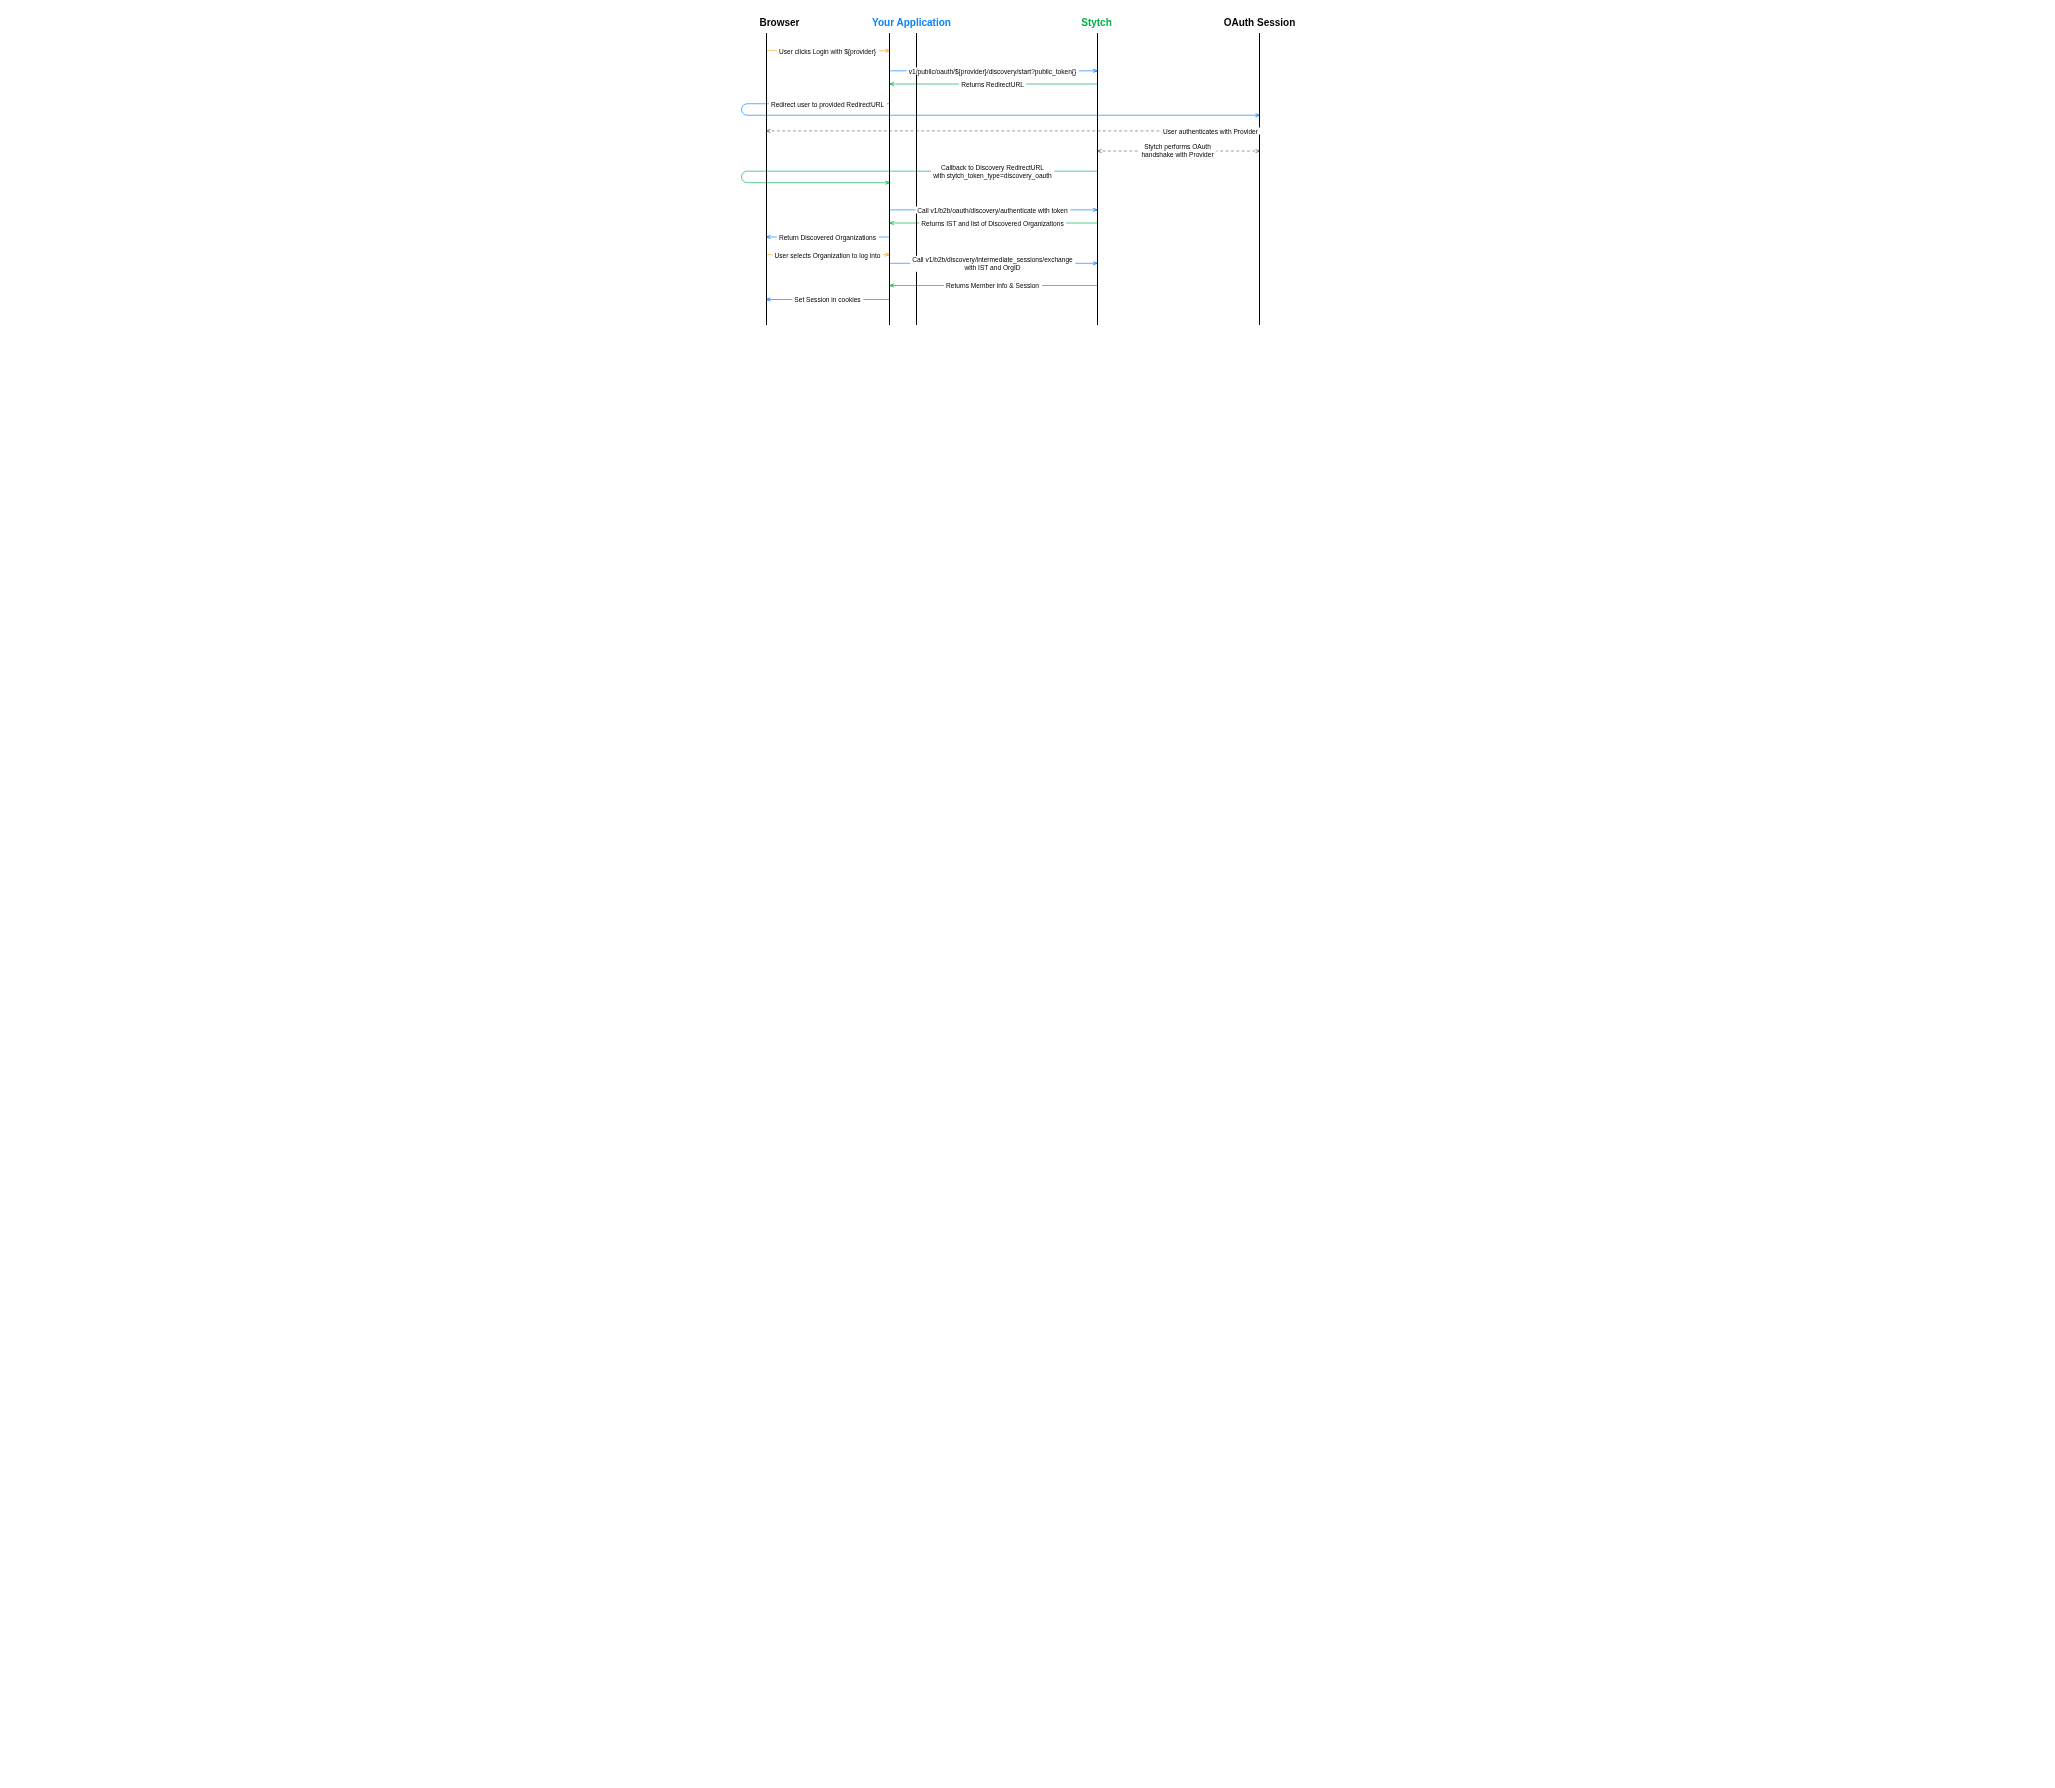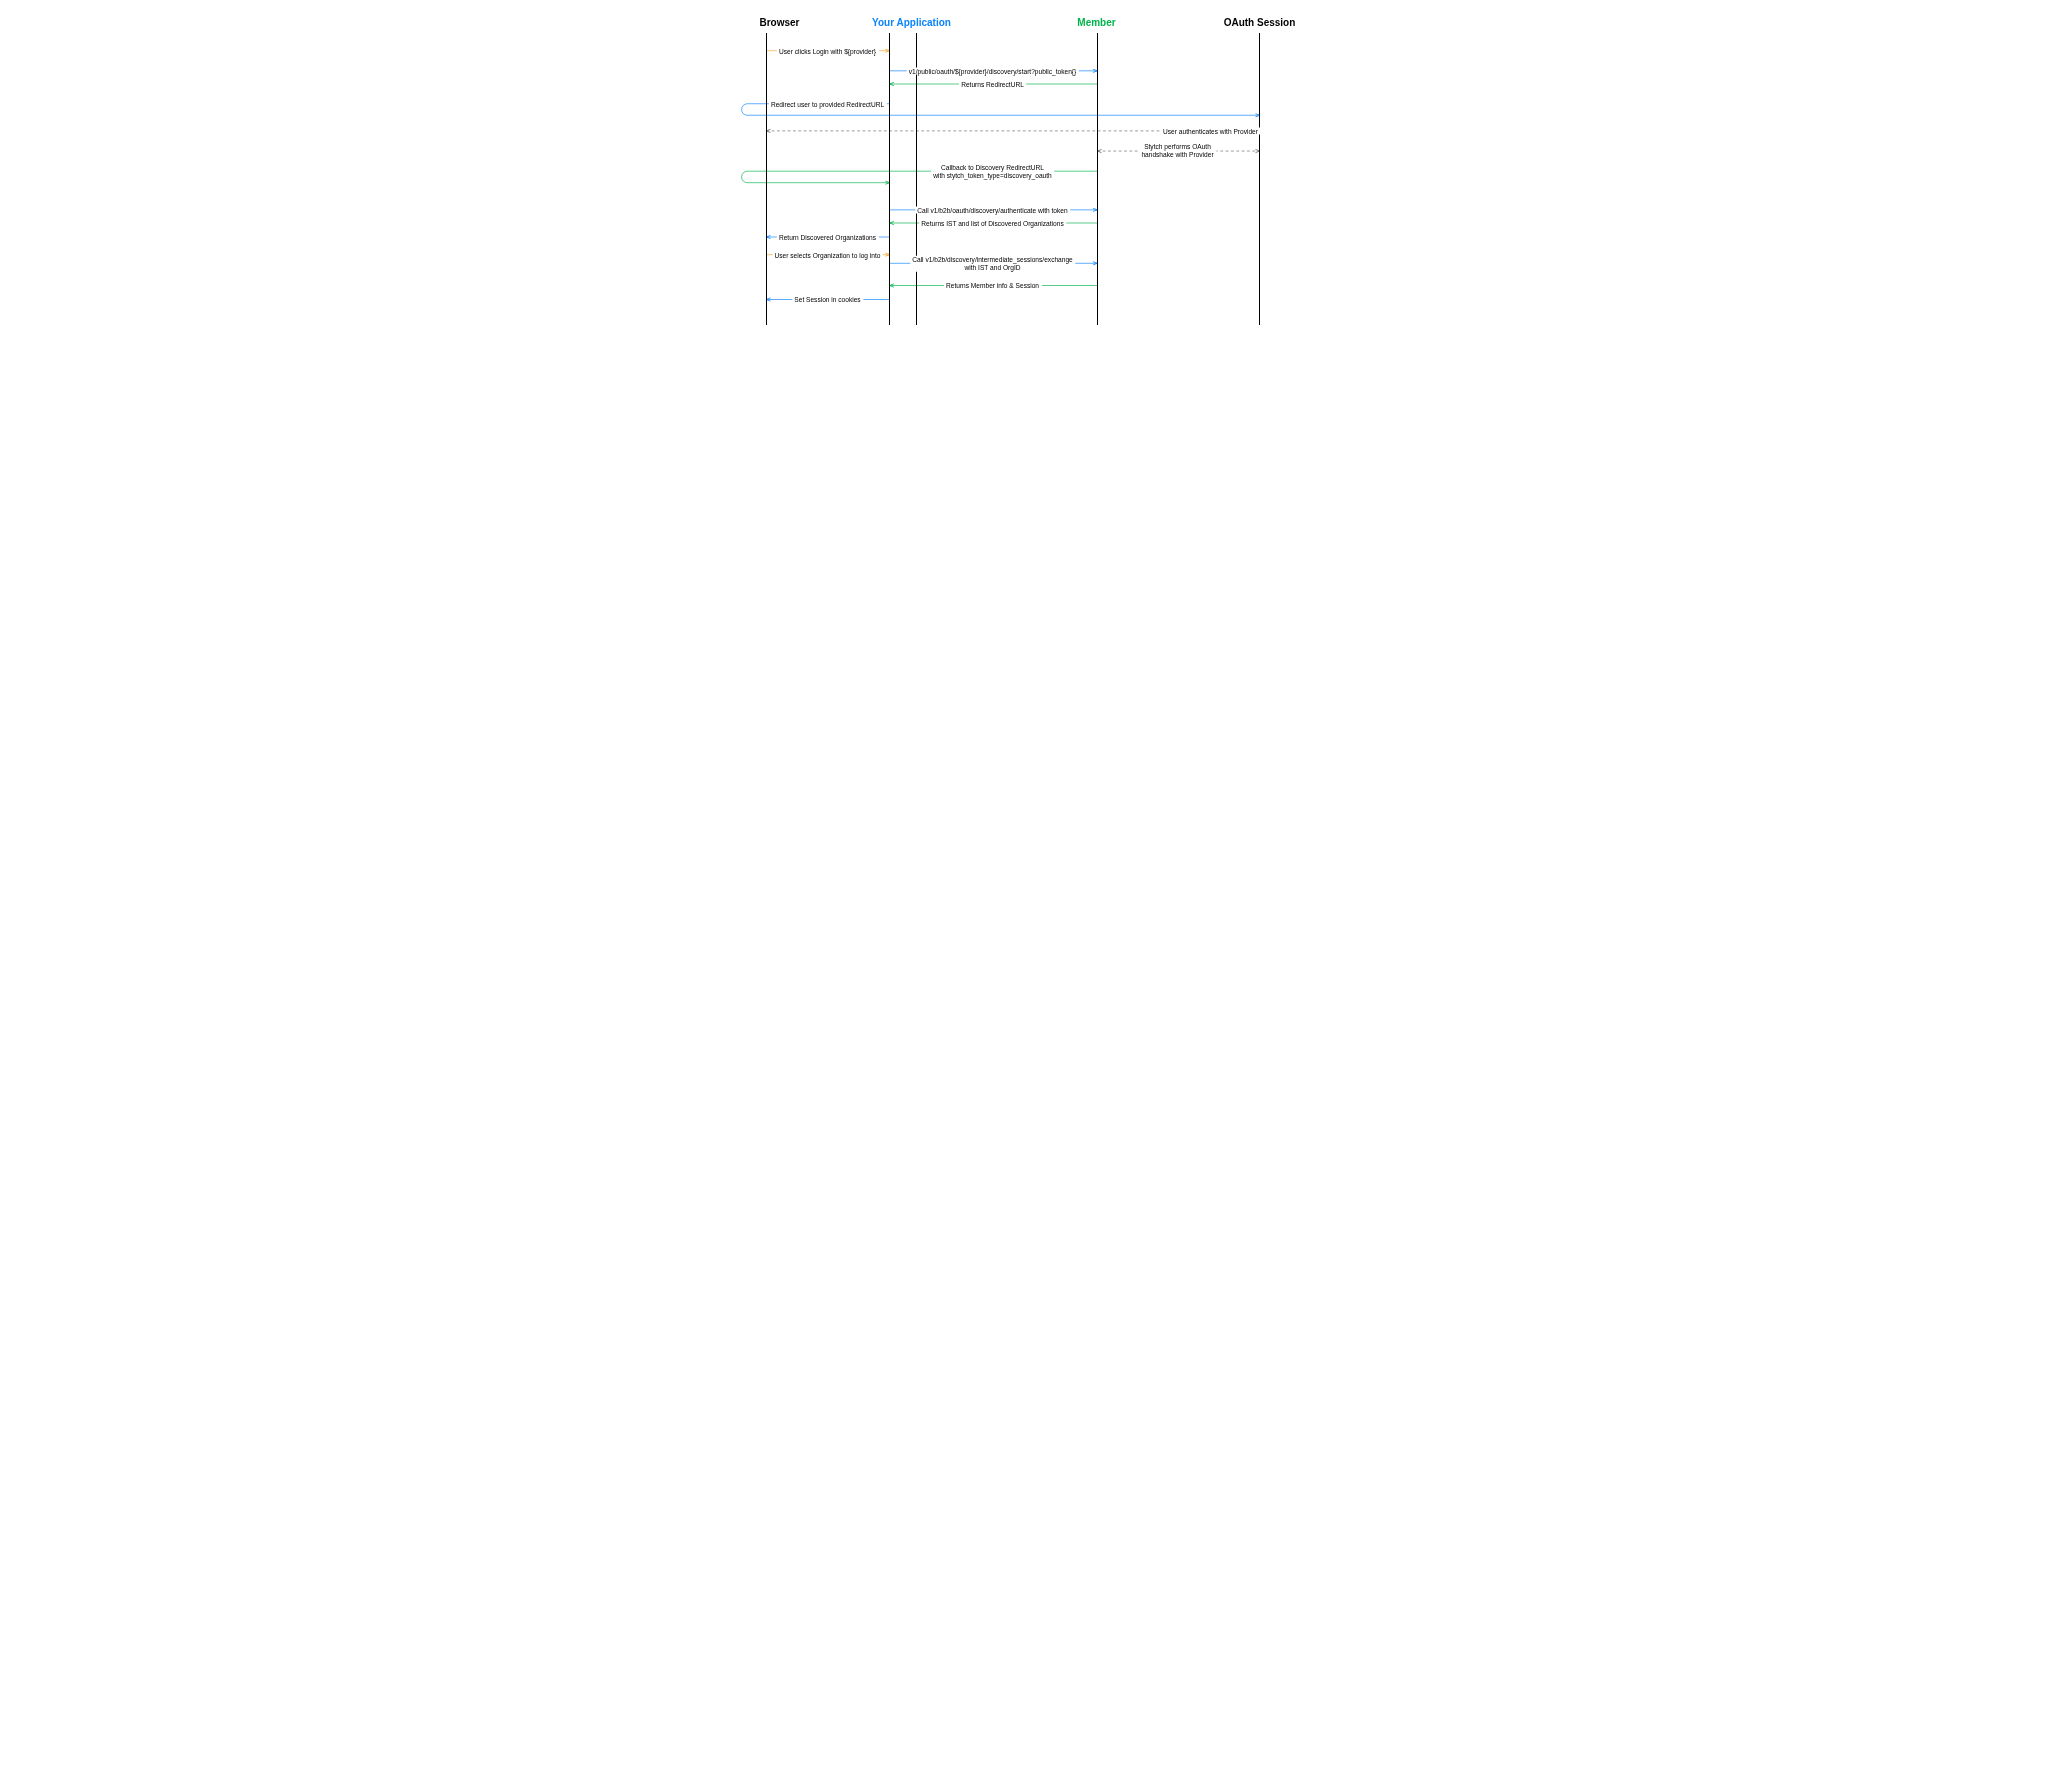--- a/index.html
+++ b/index.html
@@ -88,21 +88,21 @@
       <line x1="410" y1="510" x2="915" y2="510" stroke="#0a84ff" stroke-width="1.6" marker-end="url(#arr-end-blue)"></line>
       <line x1="410" y1="542" x2="915" y2="542" stroke="#00b34a" stroke-width="1.6" marker-start="url(#arr-start-green)"></line>
       <line x1="110" y1="576" x2="410" y2="576" stroke="#0a84ff" stroke-width="1.6" marker-start="url(#arr-start-blue)"></line>
       <line x1="110" y1="619" x2="410" y2="619" stroke="#f5a623" stroke-width="1.6" marker-end="url(#arr-end-orange)"></line>
       <line x1="410" y1="640" x2="915" y2="640" stroke="#0a84ff" stroke-width="1.6" marker-end="url(#arr-end-blue)"></line>
       <line x1="410" y1="694" x2="915" y2="694" stroke="#00b34a" stroke-width="1.6" marker-start="url(#arr-start-green)"></line>
       <line x1="110" y1="728" x2="410" y2="728" stroke="#0a84ff" stroke-width="1.6" marker-start="url(#arr-start-blue)"></line>
     </svg>
 <div class="actor-label" style="left: 45px; top: 17.3px; transform: translateX(-50%); color: rgb(0, 0, 0); padding-left: 28px;">Browser</div>
     <div class="actor-label" style="left: 169px; top: 17.3px; transform: translateX(-50%); color: rgb(10, 132, 255); margin-left: 22px;">Your Application</div>
-    <div class="actor-label" style="left: 376px; top: 17.3px; transform: translateX(-50%); color: rgb(0, 179, 74);">Member</div>
+    <div class="actor-label" style="left: 376px; top: 17.3px; transform: translateX(-50%); color: rgb(0, 179, 74);">Stytch</div>
     <div class="actor-label" style="left: 539px; top: 17.3px; transform: translateX(-50%); color: rgb(0, 0, 0);">OAuth Session</div>
     <div class="lifeline" style="left: 45px; top: 33px; height: 292px;"></div>
     <div class="lifeline" style="left: 168px; top: 33px; height: 292px;"></div>
     <div class="lifeline" style="left: 376px; top: 33px; height: 292px;"></div>
     <div class="lifeline" style="left: 538px; top: 33px; height: 292px;"></div>
     <div class="lifeline" style="left: 195px; width: 0.4px; background: rgb(0, 0, 0); top: 33px; height: 292px;"></div>
     <div class="msg-label" style="left: 107px; top: 51px; transform: translate(-50%, -50%);">User clicks Login with ${provider}</div>
     <div class="msg-label" style="left: 272px; top: 71px; transform: translate(-50%, -50%);">v1/public/oauth/${provider}/discovery/start?public_token{}</div>
     <div class="msg-label" style="left: 272px; top: 84px; transform: translate(-50%, -50%);">Returns RedirectURL</div>
     <div class="msg-label" style="left: 107px; top: 104px; transform: translate(-50%, -50%);">Redirect user to provided RedirectURL</div>

